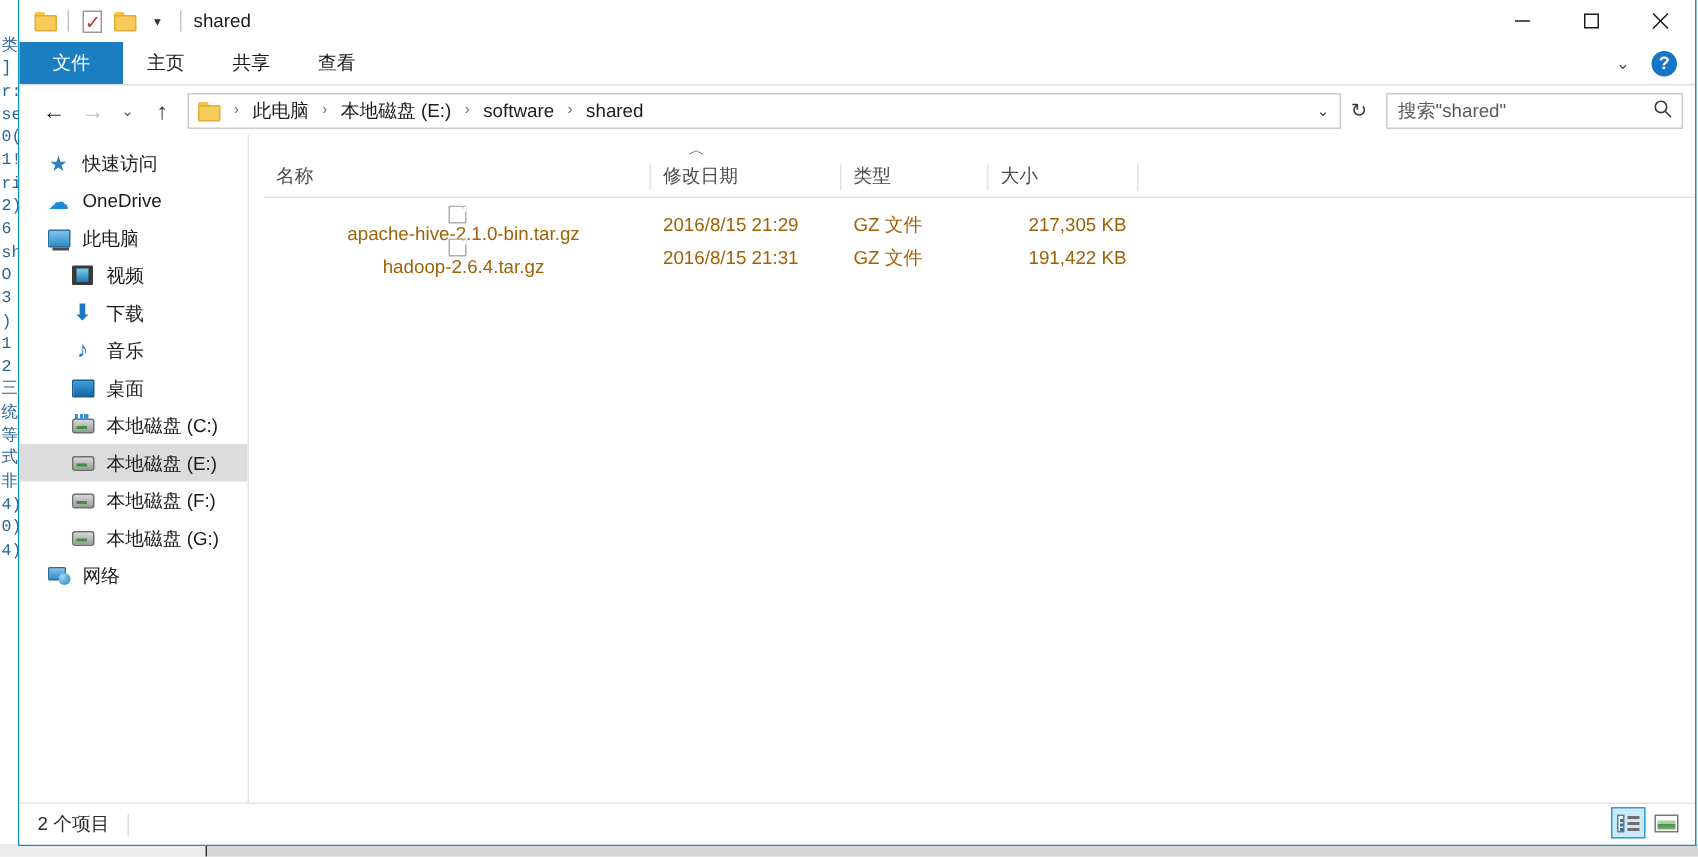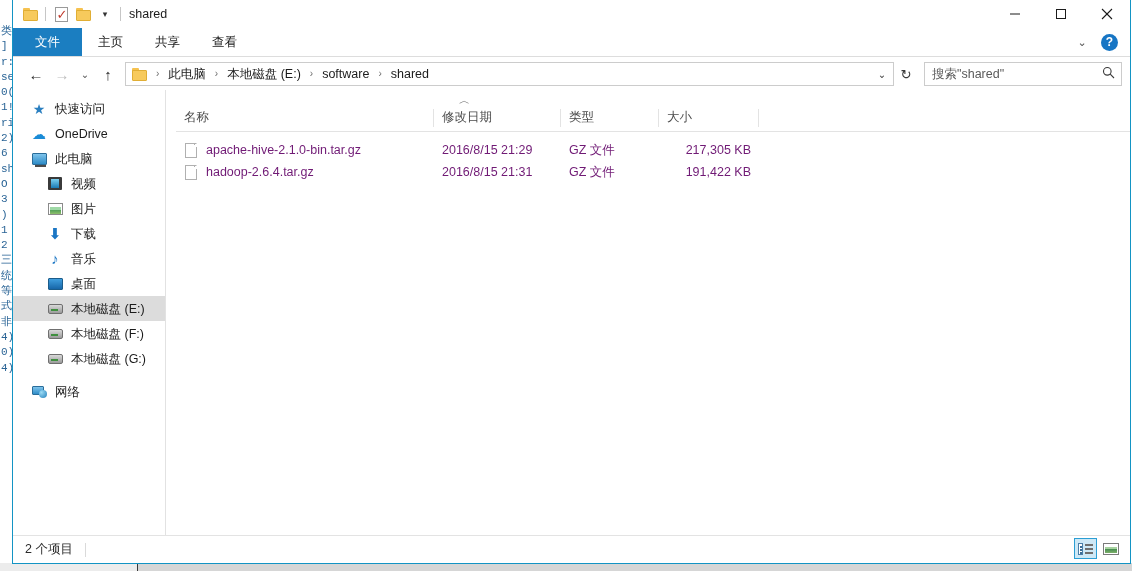--- a/index.html
+++ b/index.html
@@ -522,25 +522,26 @@
   .col.date { width: 127px; }
   .col.type { width: 98px; }
   .col.size { width: 100px; }
   .row {
     display: flex;
     height: 22px;
     align-items: center;
   }
   .cell {
     font-size: 12.5px;
-    color: #701a75;
+    color: #a16207;
     padding-left: 8px;
     box-sizing: border-box;
     white-space: nowrap;
     overflow: hidden;
+    flex-direction: column;
   }
   .cell.name { width: 258px; display: flex; align-items: center; }
   .cell.date { width: 127px; }
   .cell.type { width: 98px; }
   .cell.size { width: 100px; text-align: right; padding-right: 8px; padding-left: 0; }
   .file-ico {
     width: 12px; height: 15px;
     flex: 0 0 12px;
     margin-right: 9px;
     margin-left: 1px;
@@ -793,61 +794,61 @@
         <span class="nav-label">此电脑</span>
       </div>
       <div class="nav-item indent">
         <span class="nav-ico">
             <span class="ic-video"></span>
           </span>
         <span class="nav-label">视频</span>
       </div>
       <div class="nav-item indent">
         <span class="nav-ico">
-            <span class="ic-pic"></span>
-          </span>
-        <span class="nav-label">图片</span>
+            <span class="ic-down">⬇</span>
+          </span>
+        <span class="nav-label">下载</span>
       </div>
       <div class="nav-item indent">
         <span class="nav-ico">
-            <span class="ic-down">⬇</span>
-          </span>
-        <span class="nav-label">下载</span>
+            <span class="ic-music">♪</span>
+          </span>
+        <span class="nav-label">音乐</span>
       </div>
       <div class="nav-item indent">
         <span class="nav-ico">
-            <span class="ic-music">♪</span>
-          </span>
-        <span class="nav-label">音乐</span>
+            <span class="ic-desktop"></span>
+          </span>
+        <span class="nav-label">桌面</span>
       </div>
       <div class="nav-item indent">
         <span class="nav-ico">
-            <span class="ic-desktop"></span>
-          </span>
-        <span class="nav-label">桌面</span>
+            <span class="ic-drive sys"></span>
+          </span>
+        <span class="nav-label">本地磁盘 (C:)</span>
       </div>
       <div class="nav-item indent selected">
         <span class="nav-ico">
             <span class="ic-drive"></span>
           </span>
         <span class="nav-label">本地磁盘 (E:)</span>
       </div>
       <div class="nav-item indent">
         <span class="nav-ico">
             <span class="ic-drive"></span>
           </span>
         <span class="nav-label">本地磁盘 (F:)</span>
       </div>
       <div class="nav-item indent">
         <span class="nav-ico">
             <span class="ic-drive"></span>
           </span>
         <span class="nav-label">本地磁盘 (G:)</span>
       </div>
-      <div class="nav-item" style="margin-top:8px">
+      <div class="nav-item" style="">
         <span class="nav-ico">
             <span class="ic-network"></span>
           </span>
         <span class="nav-label">网络</span>
       </div>
     </div>
 
     <div class="filelist">
       <div class="sortcaret">︿</div>
 

